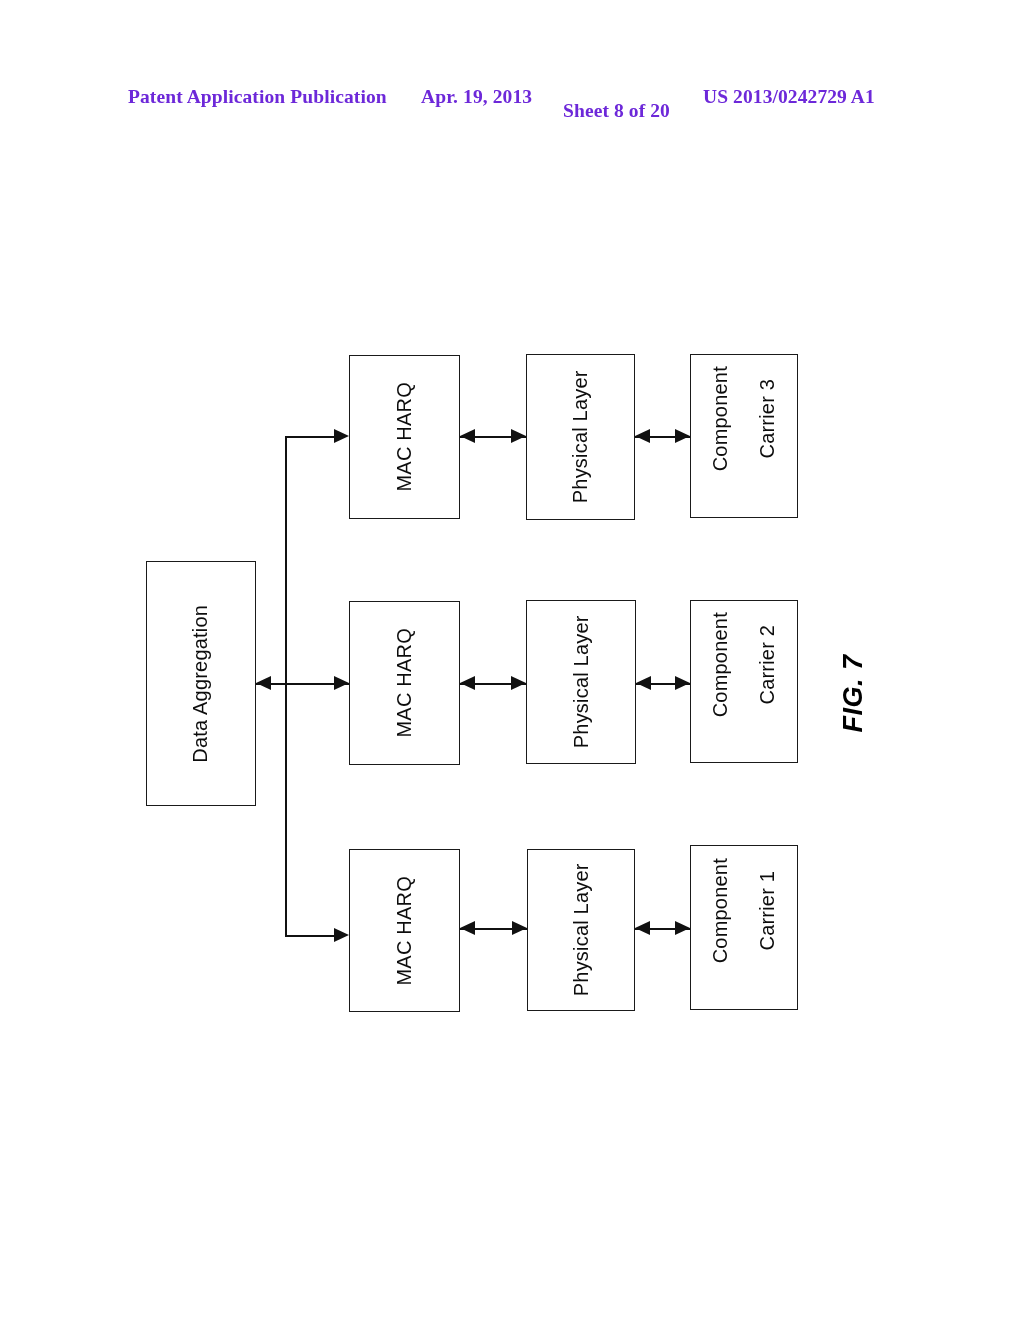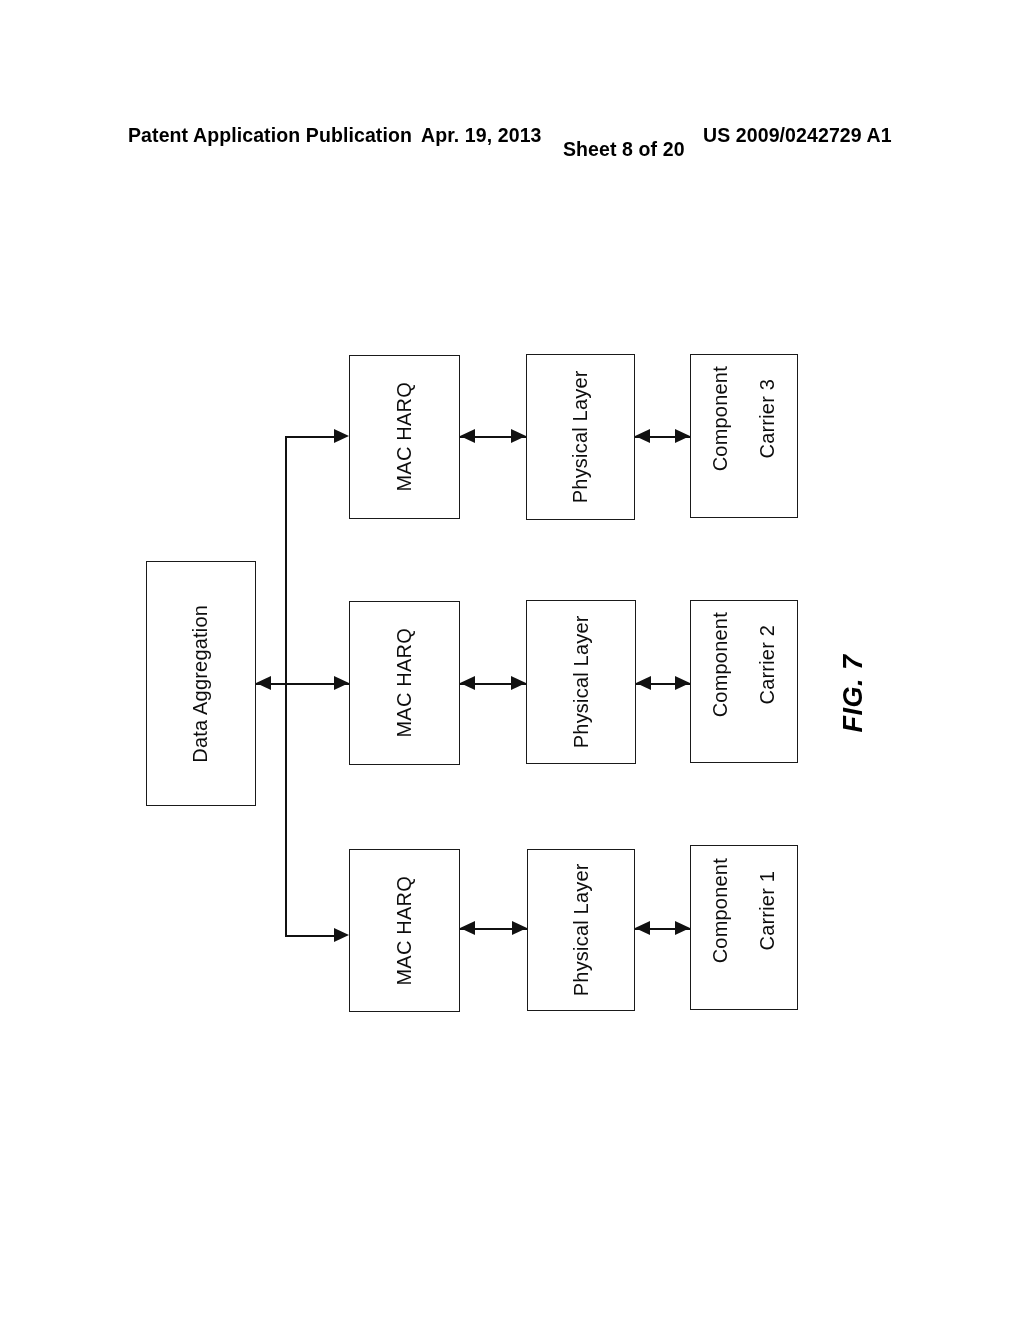--- a/index.html
+++ b/index.html
@@ -18,27 +18,26 @@
 
   
   .page-header {
     position: absolute;
     left: 0;
     top: 86px;
     width: 1024px;
     height: 28px;
     display: flex;
     align-items: baseline;
-    font-family: Liberation Sans, sans-serif;
+    font-family: Liberation Serif, serif;
     font-weight: bold;
     font-size: 19.5px;
     letter-spacing: 0.1px;
-    color: #000000;
+    color: #6d28d9;
     white-space: nowrap;
-    margin-top: 38px;
   }
   .hdr-pub      { position: absolute; left: 128px;  top: 0; }
   .hdr-date     { position: absolute; left: 421px;  top: 0; }
   .hdr-sheet    { position: absolute; left: 563px;  top: 14px; }
   .hdr-patno    { position: absolute; left: 703px;  top: 0; }
 
   
   .diagram {
     position: absolute;
     left: 0;
@@ -105,21 +104,21 @@
     white-space: nowrap;
   }
 </style>
 </head>
 <body>
 
 <div class="page-header">
   <span class="hdr-pub">Patent Application Publication</span>
   <span class="hdr-date">Apr. 19, 2013</span>
   <span class="hdr-sheet">Sheet 8 of 20</span>
-  <span class="hdr-patno">US 2009/0242729 A1</span>
+  <span class="hdr-patno">US 2013/0242729 A1</span>
 </div>
 
 <div class="diagram">
 
   <div class="node" style="left:146px; top:561px; width:110px; height:245px;">
     <div class="node-label">Data Aggregation</div>
   </div>
 
   <div class="vline" style="left:285px; top:436px; height:500px;"></div>
 

